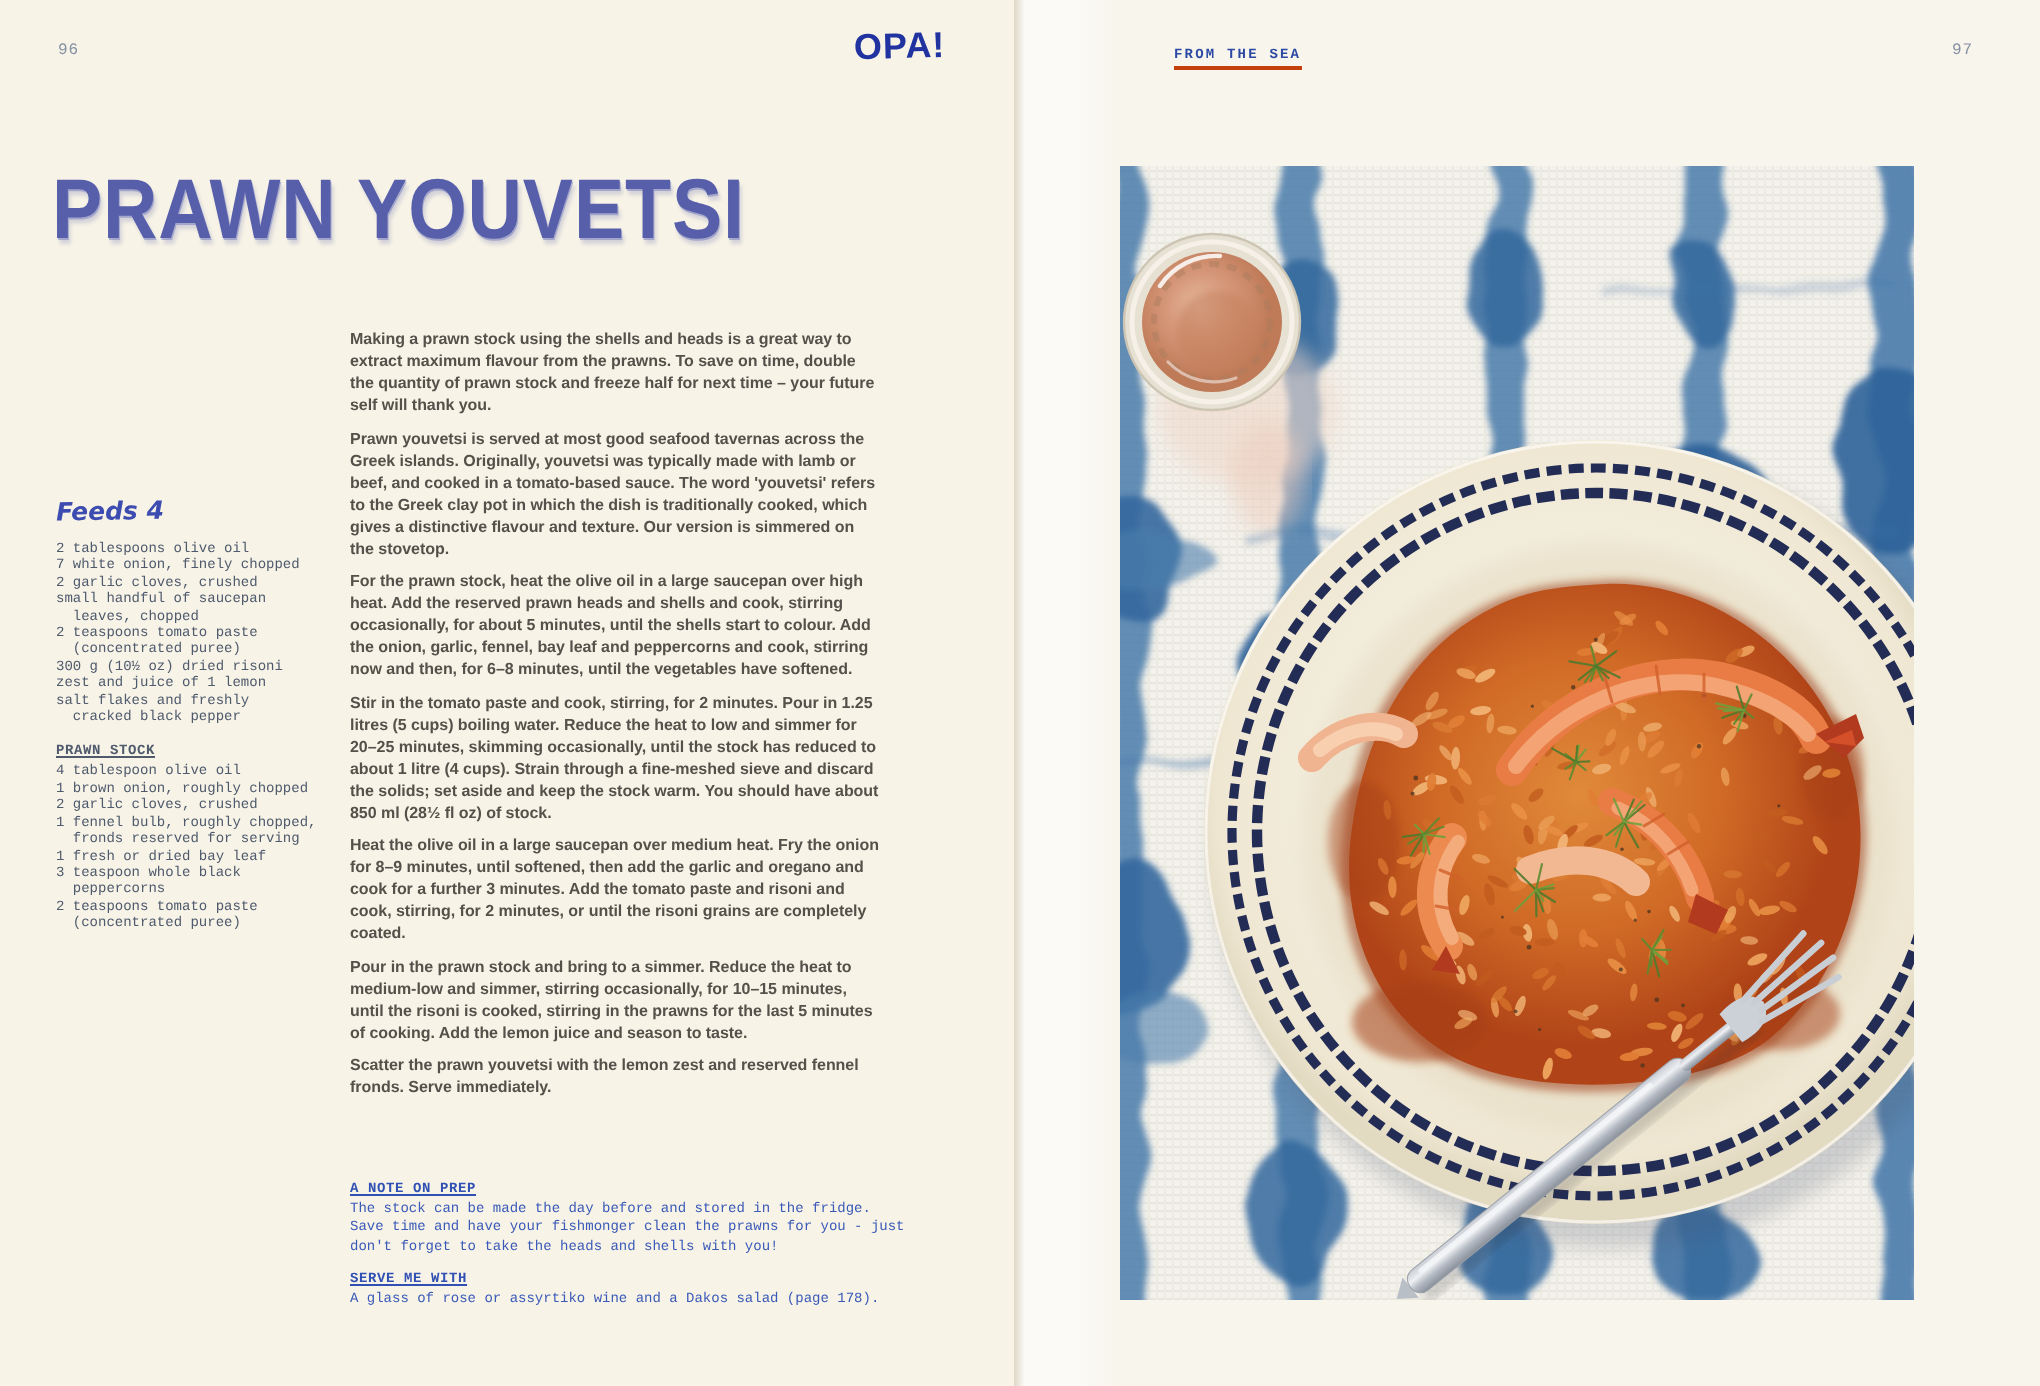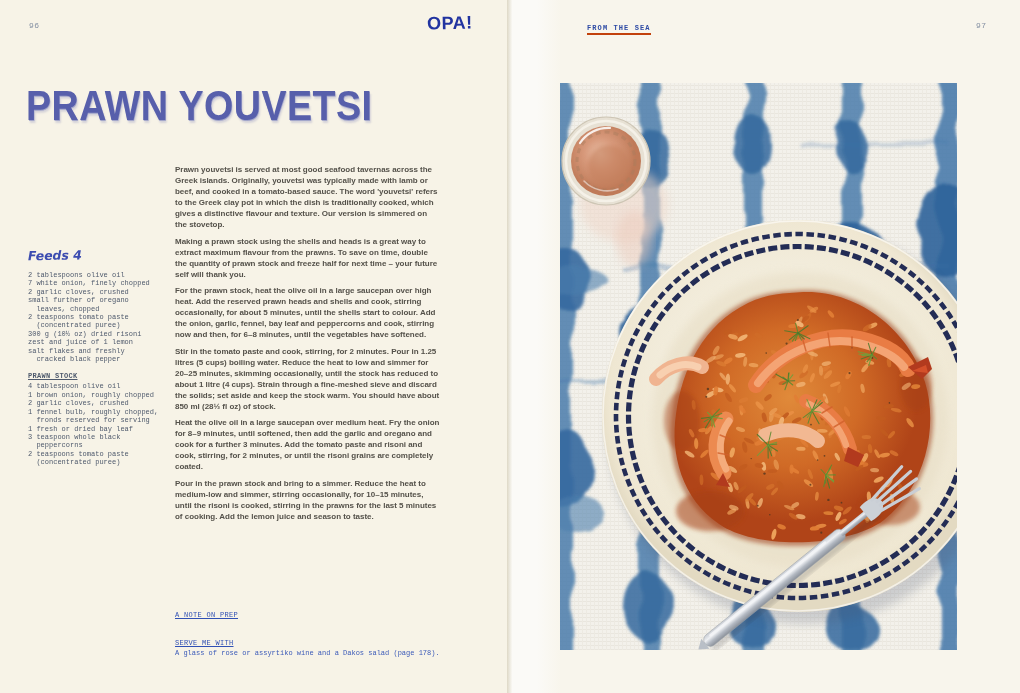--- a/index.html
+++ b/index.html
@@ -26,22 +26,22 @@
   .ing{font-family:"Liberation Mono",monospace;font-size:7px;line-height:8.4px;color:#4f5a6d;
        white-space:pre-wrap;}
   .stock-head{font-family:"Liberation Mono",monospace;font-size:7px;font-weight:700;color:#4f5a6d;
               text-decoration:underline;margin:9px 0 2px 0;letter-spacing:.3px;}
   
   .method{position:absolute;left:175px;top:164px;width:266px;}
   .method p{margin:0 0 5.5px 0;font-size:8px;line-height:11px;font-weight:700;color:#54514a;
             letter-spacing:-.02px;}
   
   .notes{position:absolute;left:175px;top:591px;width:280px;}
-  .note-head{font-family:"Liberation Mono",monospace;font-size:7px;font-weight:400;color:#3050b4;
-             text-decoration:underline;letter-spacing:.3px;margin-bottom:2px;margin-top:20px;}
+  .note-head{font-family:"Liberation Mono",monospace;font-size:7px;font-weight:700;color:#3050b4;
+             text-decoration:underline;letter-spacing:.3px;margin-bottom:2px;}
   .note-text{margin:0 0 7px 0;font-family:"Liberation Mono",monospace;font-size:7px;line-height:9.3px;
              color:#3b5ab8;}
   
   .photo{position:absolute;left:560px;top:83px;width:397px;height:567px;background:#f2f0ea;}
   .photo svg{display:block;}
 </style>
 </head>
 <body>
 
 <div class="spread">
@@ -54,21 +54,21 @@
   <div class="pageno" id="pn-right">97</div>
 
   <h1 class="title">PRAWN YOUVETSI</h1>
 
   <aside class="sidebar">
     <div class="feeds">Feeds 4</div>
     <ul class="ing-list">
         <li class="ing">2 tablespoons olive oil</li>
         <li class="ing">7 white onion, finely chopped</li>
         <li class="ing">2 garlic cloves, crushed</li>
-        <li class="ing">small further of oregano
+        <li class="ing">small handful of saucepan
   leaves, chopped</li>
         <li class="ing">2 teaspoons tomato paste
   (concentrated puree)</li>
         <li class="ing">300 g (10½ oz) dried risoni</li>
         <li class="ing">zest and juice of 1 lemon</li>
         <li class="ing">salt flakes and freshly
   cracked black pepper</li>
       </ul>
     <div class="stock-head">PRAWN STOCK</div>
     <ul class="ing-list">
@@ -80,33 +80,35 @@
         <li class="ing">1 fresh or dried bay leaf</li>
         <li class="ing">3 teaspoon whole black
   peppercorns</li>
         <li class="ing">2 teaspoons tomato paste
   (concentrated puree)</li>
       </ul>
   </aside>
 
   <main class="method">
     <div>
+        <p>Making a prawn stock using the shells and heads is a great way to extract maximum flavour from the prawns. To save on time, double the quantity of prawn stock and freeze half for next time – your future self will thank you.</p>
         <p>Prawn youvetsi is served at most good seafood tavernas across the Greek islands. Originally, youvetsi was typically made with lamb or beef, and cooked in a tomato-based sauce. The word 'youvetsi' refers to the Greek clay pot in which the dish is traditionally cooked, which gives a distinctive flavour and texture. Our version is simmered on the stovetop.</p>
-        <p>Making a prawn stock using the shells and heads is a great way to extract maximum flavour from the prawns. To save on time, double the quantity of prawn stock and freeze half for next time – your future self will thank you.</p>
       </div>
     <div>
         <p>For the prawn stock, heat the olive oil in a large saucepan over high heat. Add the reserved prawn heads and shells and cook, stirring occasionally, for about 5 minutes, until the shells start to colour. Add the onion, garlic, fennel, bay leaf and peppercorns and cook, stirring now and then, for 6–8 minutes, until the vegetables have softened.</p>
         <p>Stir in the tomato paste and cook, stirring, for 2 minutes. Pour in 1.25 litres (5 cups) boiling water. Reduce the heat to low and simmer for 20–25 minutes, skimming occasionally, until the stock has reduced to about 1 litre (4 cups). Strain through a fine-meshed sieve and discard the solids; set aside and keep the stock warm. You should have about 850 ml (28½ fl oz) of stock.</p>
         <p>Heat the olive oil in a large saucepan over medium heat. Fry the onion for 8–9 minutes, until softened, then add the garlic and oregano and cook for a further 3 minutes. Add the tomato paste and risoni and cook, stirring, for 2 minutes, or until the risoni grains are completely coated.</p>
         <p>Pour in the prawn stock and bring to a simmer. Reduce the heat to medium-low and simmer, stirring occasionally, for 10–15 minutes, until the risoni is cooked, stirring in the prawns for the last 5 minutes of cooking. Add the lemon juice and season to taste.</p>
+        <p>Scatter the prawn youvetsi with the lemon zest and reserved fennel fronds. Serve immediately.</p>
       </div>
   </main>
 
   <div class="notes">
     <div class="note-head">A NOTE ON PREP</div>
+    <p class="note-text">The stock can be made the day before and stored in the fridge. Save time and have your fishmonger clean the prawns for you - just don't forget to take the heads and shells with you!</p>
     <div class="note-head">SERVE ME WITH</div>
     <p class="note-text">A glass of rose or assyrtiko wine and a Dakos salad (page 178).</p>
   </div>
 
   <div class="photo">
     <svg id="photo-svg" width="397" height="567" viewBox="0 0 397 567" xmlns="http://www.w3.org/2000/svg">
       <defs>
         <filter id="blurS">
             <feGaussianBlur stdDeviation="2"></feGaussianBlur>
           </filter>

